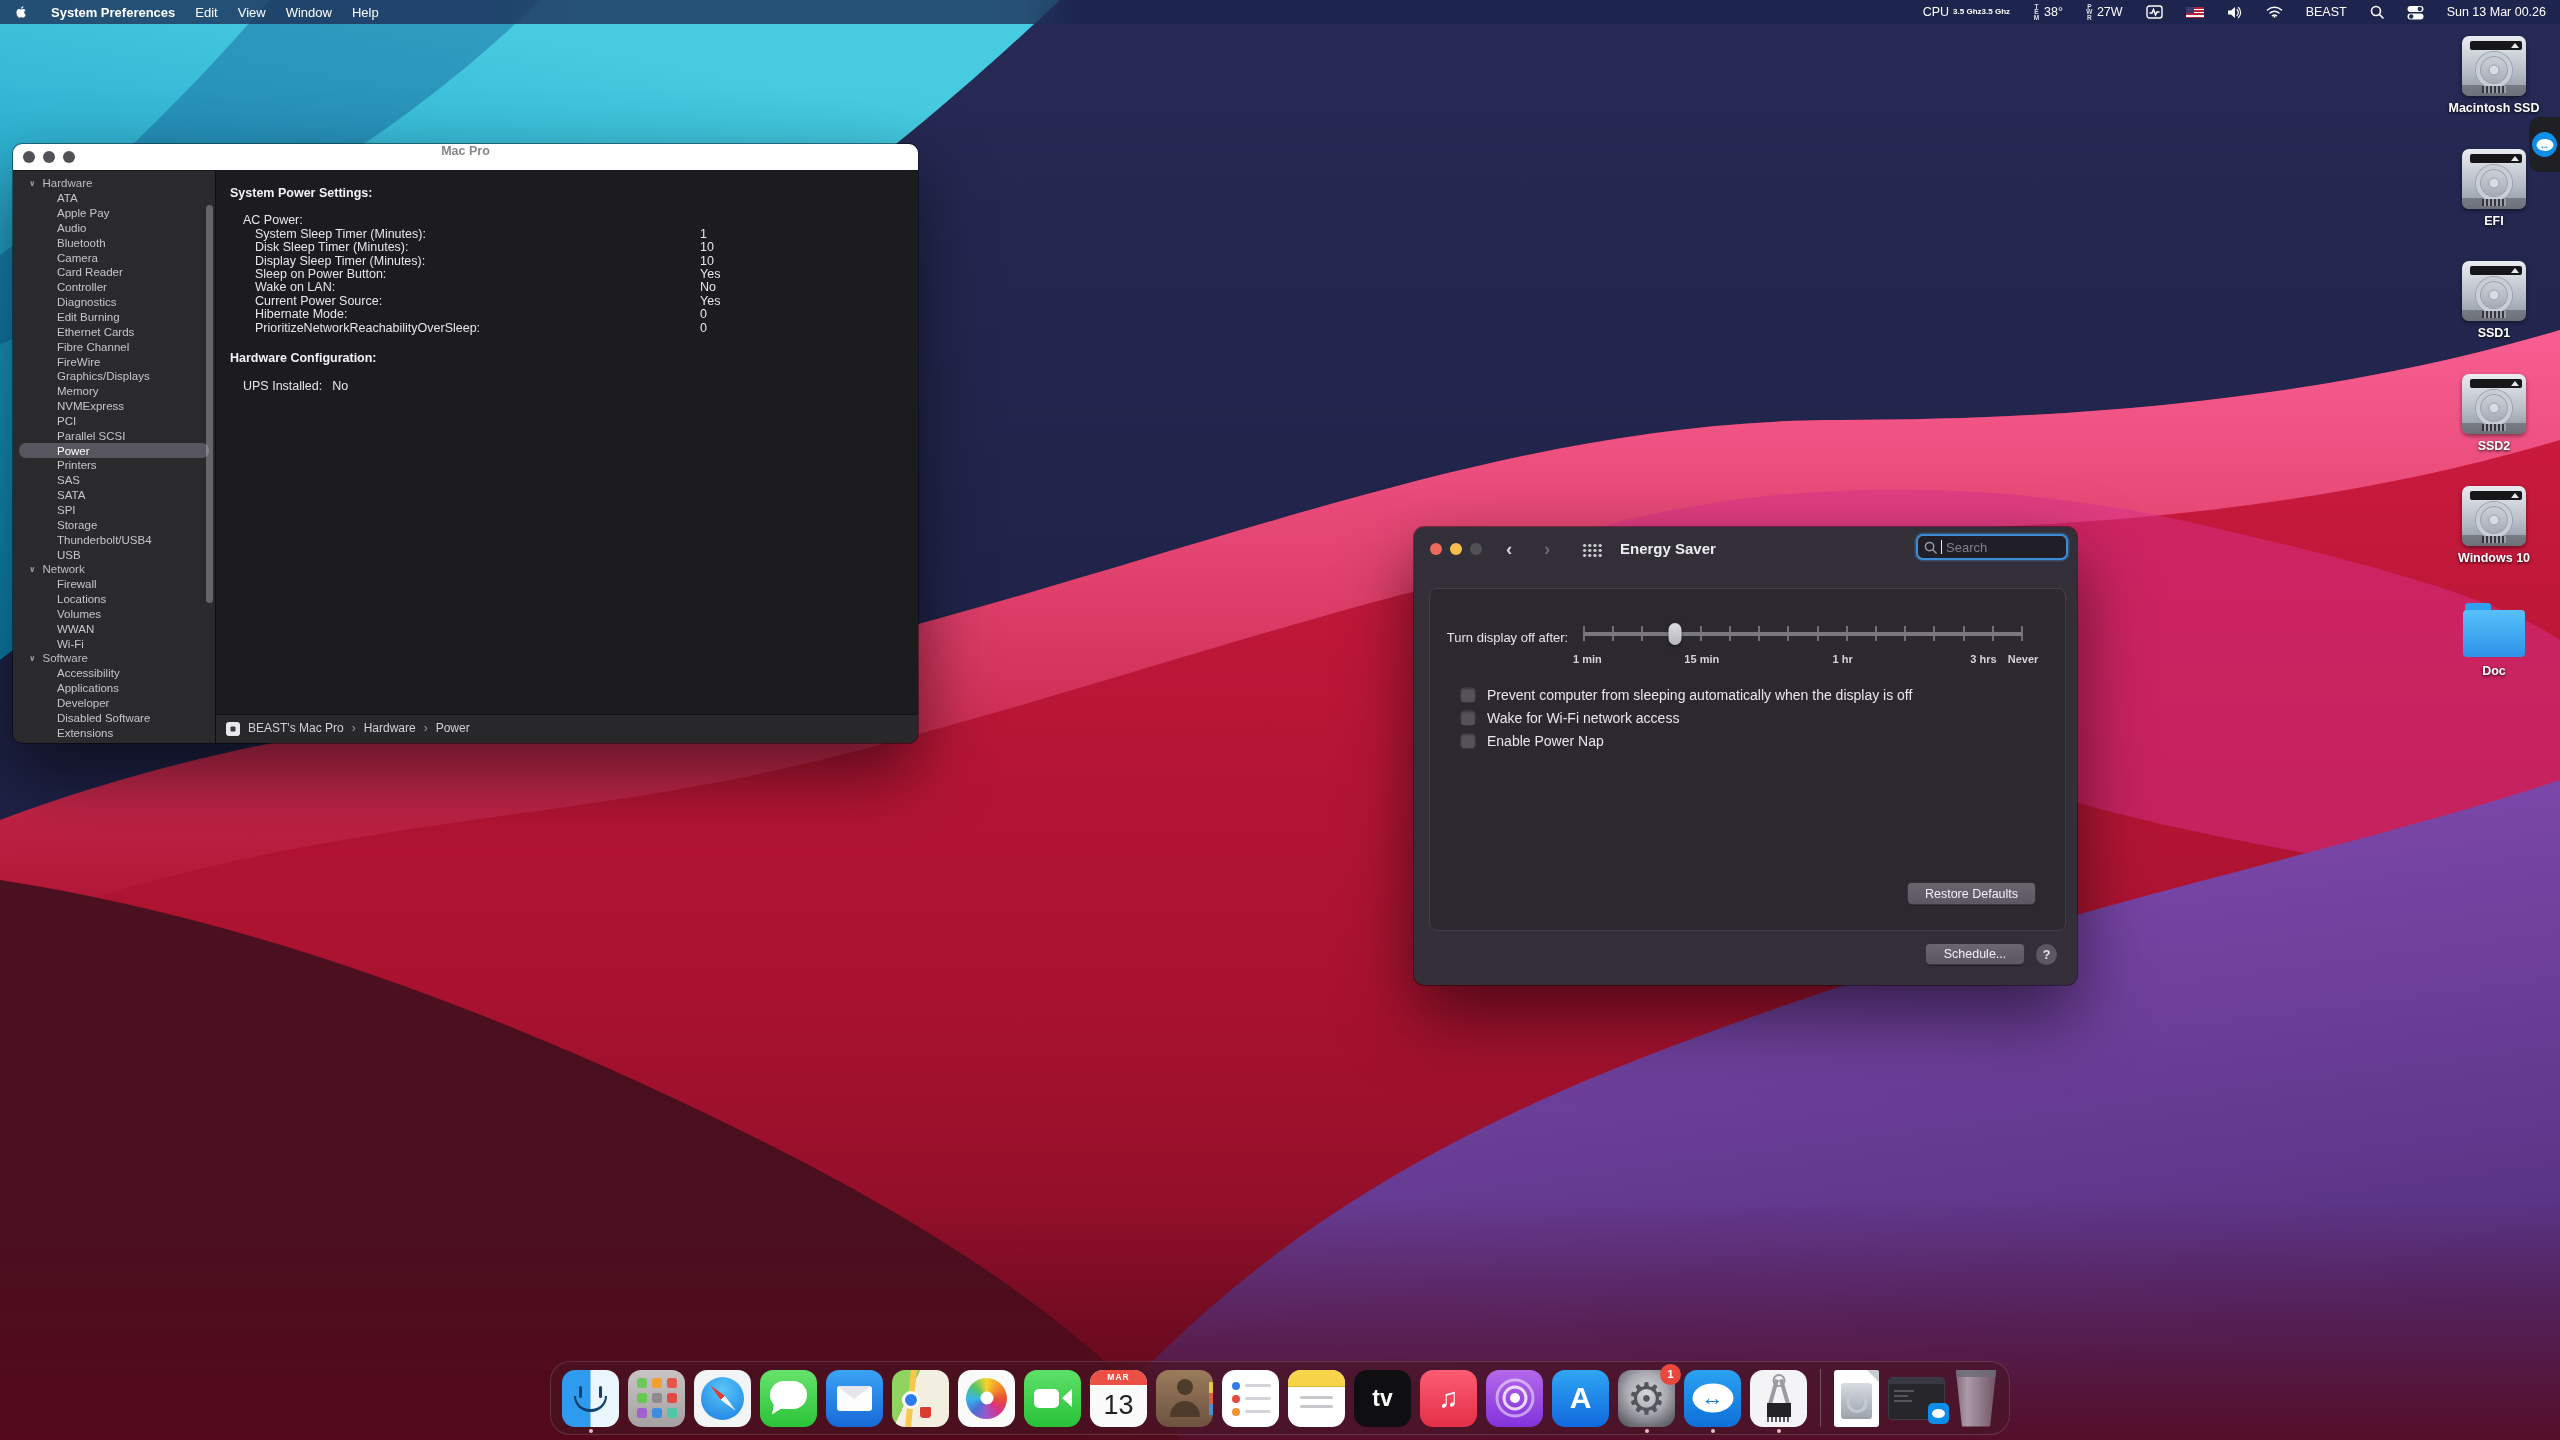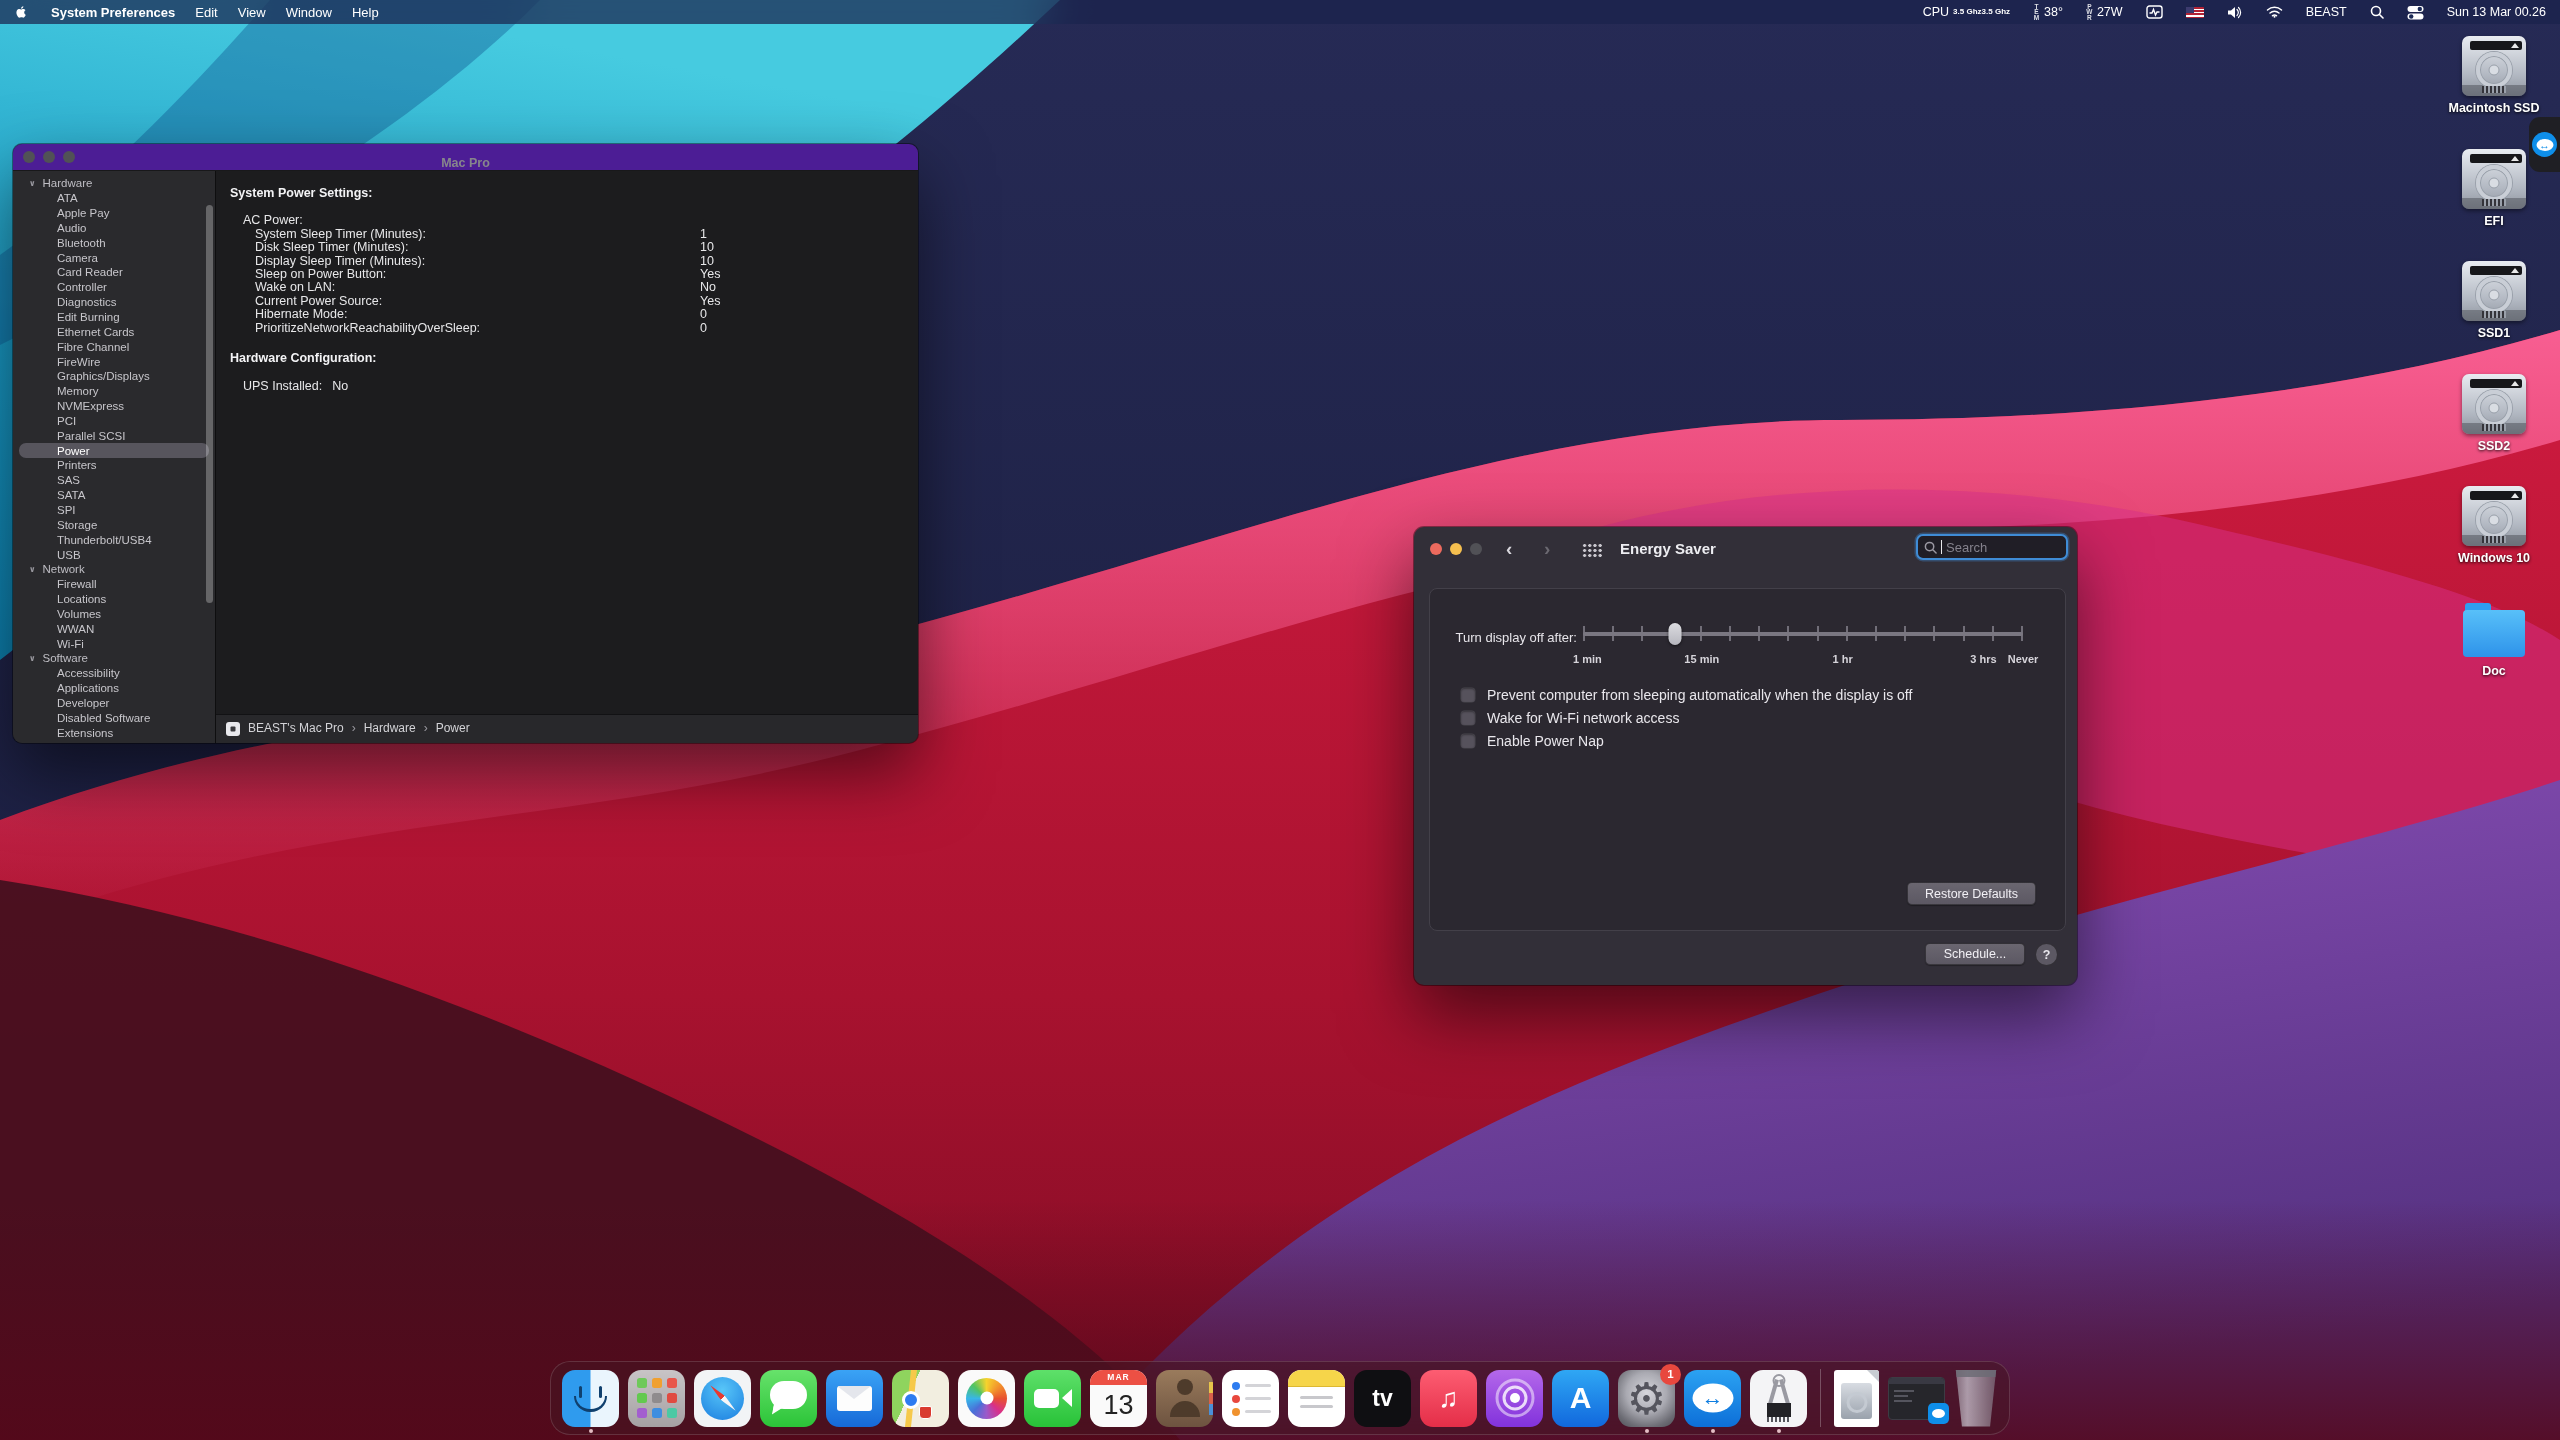--- a/index.html
+++ b/index.html
@@ -45,21 +45,21 @@
   .tv-circle::after{content:"";position:absolute;left:50%;top:50%;transform:translate(-50%,-50%);width:17px;height:12px;background:#fff;border-radius:50%}
   .tv-circle::before{content:"\2194";position:absolute;left:50%;top:50%;transform:translate(-50%,-50%);color:#0e8ee9;font-weight:700;font-size:11px;z-index:2}
   
   .win{position:absolute;border-radius:10px;box-shadow:0 30px 70px rgba(0,0,0,.55),0 0 0 1px rgba(0,0,0,.4)}
   .lights{display:flex;gap:8px}
   .light{width:12px;height:12px;border-radius:50%}
   .l-gray{background:#515156}
   .l-red{background:#ec6a5e}.l-yellow{background:#f5bf4f}
   
   .sysinfo{left:13px;top:144px;width:905px;height:599px;background:#1c1c1e;overflow:hidden;z-index:20;border-radius:9px}
-  .si-titlebar{height:26px;background:#4c1d95;border-bottom:1px solid #18181a;display:flex;align-items:flex-end;justify-content:center;position:relative}
+  .si-titlebar{height:26px;background:#ffffff;border-bottom:1px solid #18181a;display:flex;align-items:flex-start;justify-content:center;position:relative}
   .si-titlebar .lights{position:absolute;left:10px;top:50%;transform:translateY(-50%)}
   .si-title{font-size:12.5px;font-weight:700;color:#87868c}
   .si-body{display:flex;height:572px}
   .si-sidebar{width:203px;background:#2a2a2d;border-right:1px solid #0e0e0f;padding-top:5px;position:relative;overflow:hidden;box-sizing:border-box;flex:none}
   .si-row{height:14.85px;display:flex;align-items:center;font-size:11.5px;color:#c7c6cb;padding-left:38px;border-radius:7px;margin:0 6px;white-space:nowrap}
   .si-row.section{padding-left:10px;color:#bfbec4}
   .si-row.section::before{content:"\2228";font-size:8px;margin-right:7px;color:#9a99a0;font-weight:700}
   .si-row.selected{background:#57555d;color:#fff}
   .si-scrollbar{position:absolute;right:2px;top:34px;width:7px;height:398px;border-radius:4px;background:rgba(255,255,255,.28)}
   .si-main{flex:1;position:relative;color:#e7e7e9;font-size:12.5px;line-height:13.4px}
@@ -85,21 +85,21 @@
   .grid-icon{position:absolute;left:168px;top:16px;width:21px;height:15px;
     background-image:radial-gradient(circle,#c9c7ce 1.5px,transparent 1.7px);background-size:5.2px 5px}
   .en-title{position:absolute;left:206px;top:13px;font-size:15px;font-weight:700;color:#ededf1}
   .search{position:absolute;right:9px;top:7px;width:152px;height:26px;border-radius:7px;background:#201e26;
     border:2px solid #3f8cd6;box-shadow:0 0 0 1.5px rgba(63,140,214,.35);display:flex;align-items:center;padding:0 6px;gap:4px;box-sizing:border-box}
   .search svg{flex:none}
   .caret{width:1px;height:14px;background:#e8e8ec;flex:none}
   .search input{background:transparent;border:none;outline:none;color:#e8e8ec;font-size:13px;width:100%;font-family:inherit;padding:0}
   .search input::placeholder{color:#84828c}
   .en-panel{position:absolute;left:15px;top:61px;width:637px;height:343px;background:#2b2830;border:1px solid #434049;border-radius:8px;box-sizing:border-box}
-  .slider-label{position:absolute;left:8px;top:41px;width:139px;text-align:right;font-size:13px;color:#e7e5ea}
+  .slider-label{position:absolute;left:8px;top:41px;width:139px;text-align:center;font-size:13px;color:#e7e5ea}
   .slider{position:absolute;left:153px;top:34px;width:440px;height:22px}
   .ticks{position:absolute;left:0;top:3px;width:100%;height:15px;border-right:2px solid #716e78;box-sizing:border-box;
     background:repeating-linear-gradient(to right,#716e78 0 2px,transparent 2px 29.2px)}
   .trackbar{position:absolute;left:0;top:8.5px;width:100%;height:4px;background:#7a7781;border-radius:2px}
   .thumb{position:absolute;top:0;width:13px;height:22px;border-radius:7px;transform:translateX(-50%);
     background:linear-gradient(#dcdce0,#b6b6be);box-shadow:0 1px 3px rgba(0,0,0,.6)}
   .slider-scale{position:absolute;left:153px;top:64px;width:440px;height:14px;font-size:11px;font-weight:700;color:#d6d4da}
   .scale-label{position:absolute;transform:translateX(-50%);white-space:nowrap}
   .checks{position:absolute;left:31px;top:99px;width:575px}
   .check-row{display:flex;align-items:center;gap:12px;margin-bottom:9px;font-size:14px;color:#e9e7ec;height:14px}

